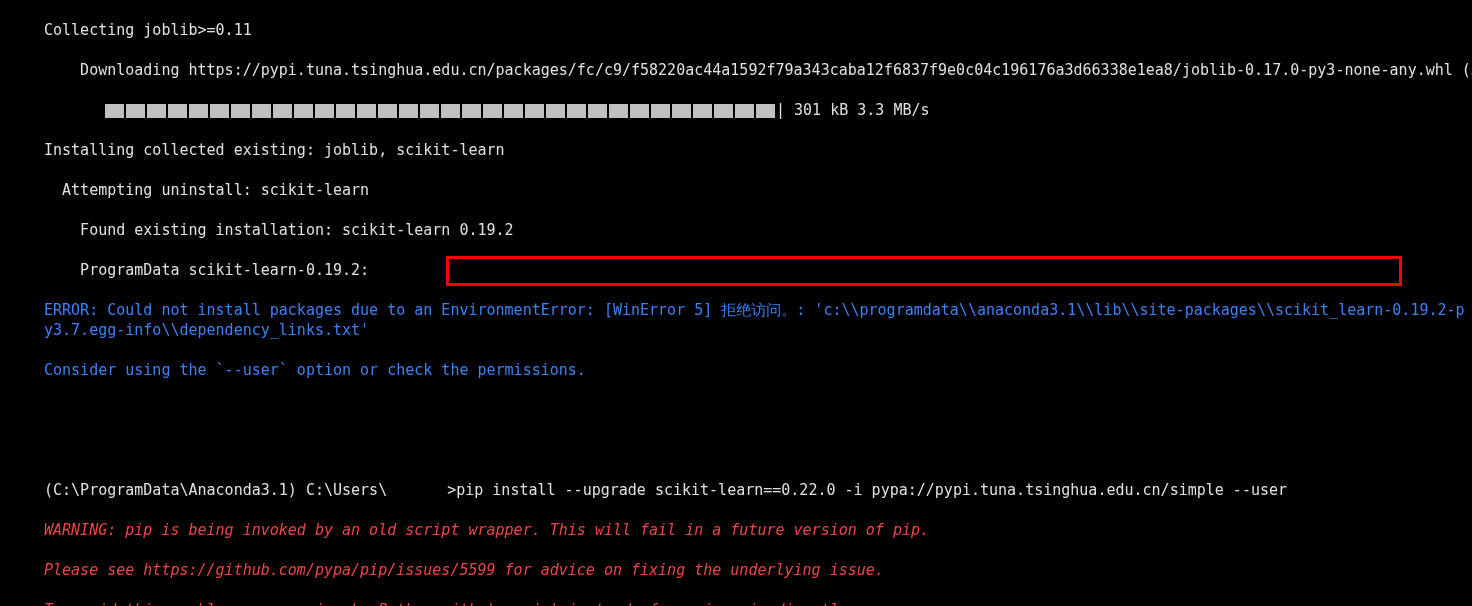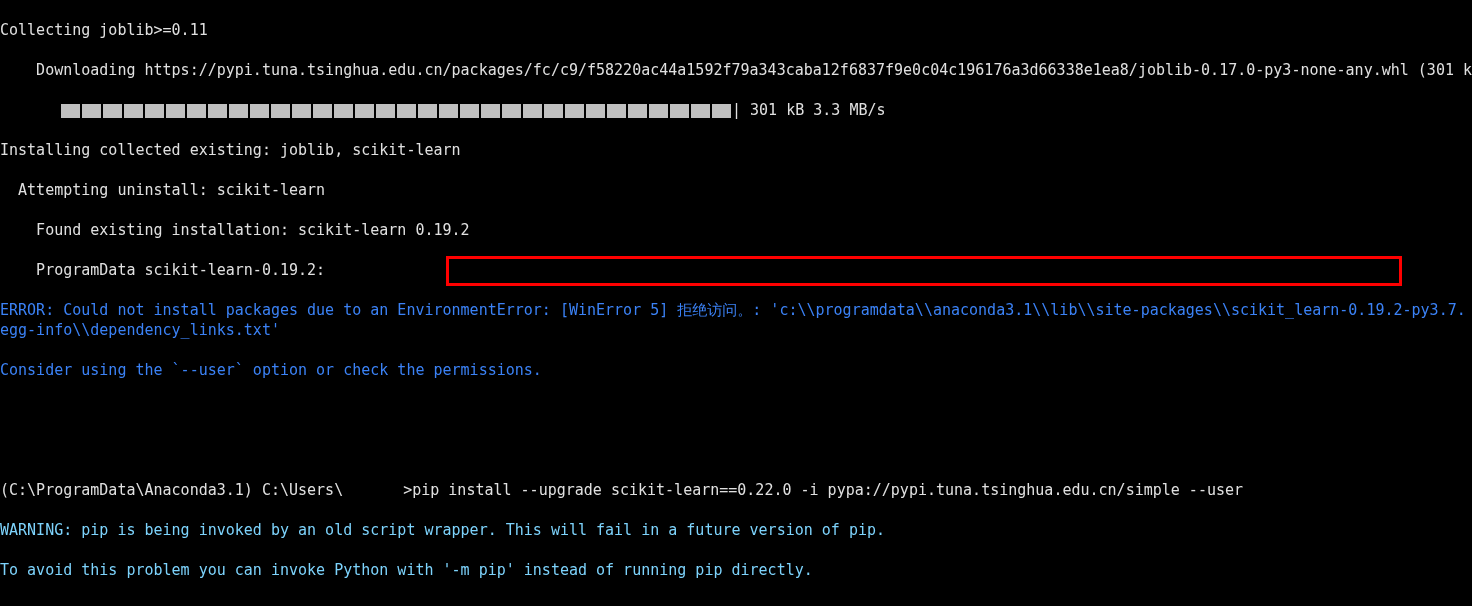--- a/index.html
+++ b/index.html
@@ -11,23 +11,23 @@
     font-size: 15px;
     line-height: 20px;
     width: 1472px;
     overflow: hidden;
   }
   .terminal {
     white-space: pre;
     padding: 0;
     position: relative;
   }
-  .line { white-space: pre; }
+  .line { white-space: pre; margin-left: 44px; }
   .red { color: #3b82f6; }
-  .yellow { color: #7dd3fc; }
+  .yellow { color: #ef4444; font-style: italic; }
   .bar {
     display: inline-block;
     background: #c0c0c0;
     height: 14px;
     vertical-align: middle;
     margin: 0 1px;
   }
   .barrow { display:inline-block; white-space:nowrap; }
   .pad { display:inline-block; width:60px; }
   .redact {
@@ -54,20 +54,21 @@
 <div class="line">Installing collected existing: joblib, scikit-learn</div>
 <div class="line">  Attempting uninstall: scikit-learn</div>
 <div class="line">    Found existing installation: scikit-learn 0.19.2</div>
 <div class="line">    ProgramData scikit-learn-0.19.2:</div>
 <div class="line red" style="white-space:pre-wrap;word-break:break-all;">ERROR: Could not install packages due to an EnvironmentError: [WinError 5] 拒绝访问。: 'c:\\programdata\\anaconda3.1\\lib\\site-packages\\scikit_learn-0.19.2-py3.7.egg-info\\dependency_links.txt'</div>
 <div class="line red">Consider using the `--user` option or check the permissions.</div>
 <div class="line">&nbsp;</div>
 <div class="line">&nbsp;</div>
 <div class="line"><span>(C:\ProgramData\Anaconda3.1) C:\Users\</span><span class="redact"></span><span>&gt;</span><span>pip install --upgrade scikit-learn==0.22.0 -i pypa://pypi.tuna.tsinghua.edu.cn/simple --user</span></div>
 <div class="line yellow">WARNING: pip is being invoked by an old script wrapper. This will fail in a future version of pip.</div>
+<div class="line yellow">Please see https://github.com/pypa/pip/issues/5599 for advice on fixing the underlying issue.</div>
 <div class="line yellow">To avoid this problem you can invoke Python with '-m pip' instead of running pip directly.</div>
 
 
 
 
 
 
 
 
 

